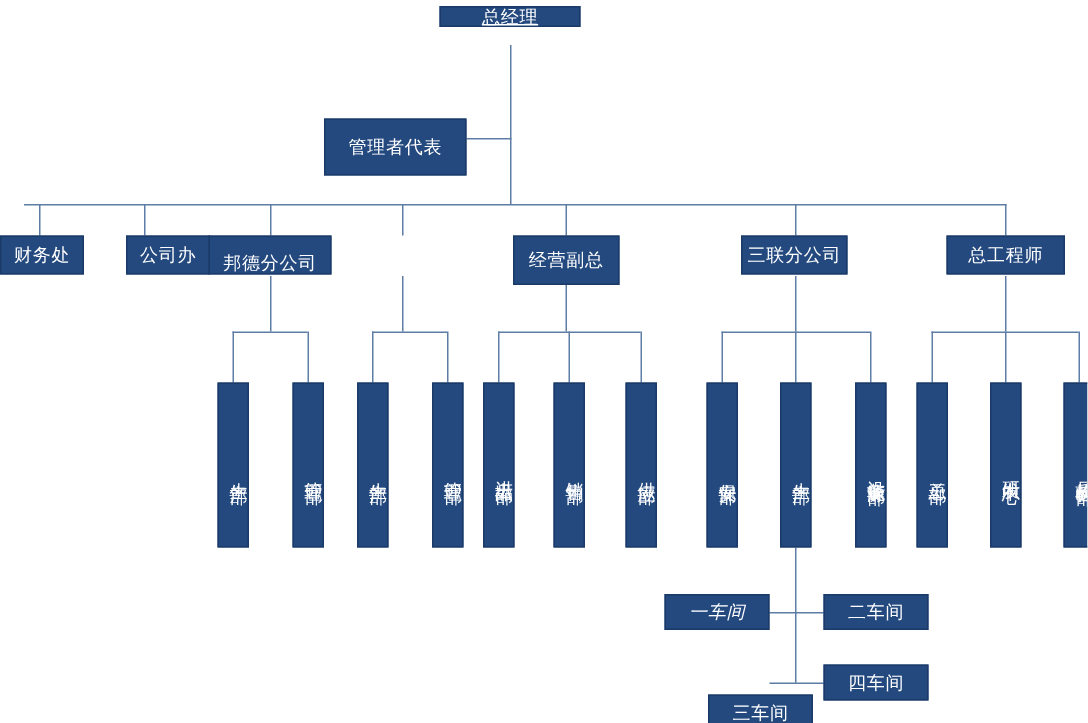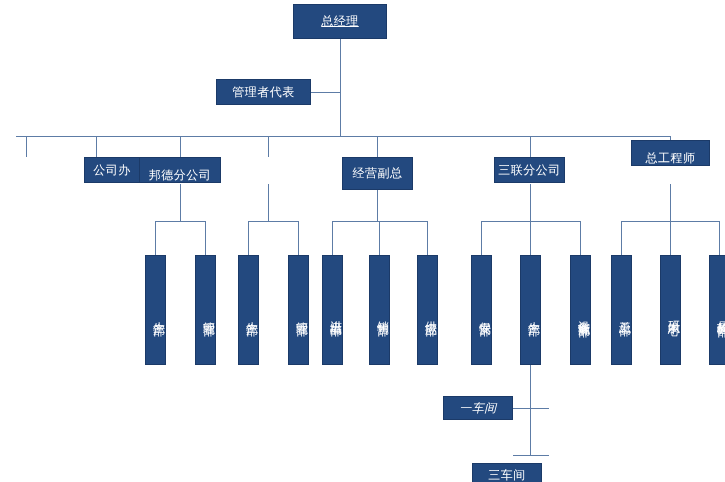--- a/index.html
+++ b/index.html
@@ -86,41 +86,44 @@
   <div class="line v" style="left:621px;top:221px;height:34px;"></div>
   <div class="line v" style="left:670px;top:221px;height:34px;"></div>
   <div class="line v" style="left:719px;top:221px;height:34px;"></div>
 
   <div class="line v" style="left:530px;top:365px;height:90px;"></div>
   <div class="line h" style="left:513px;top:408px;width:18px;"></div>
   <div class="line h" style="left:530px;top:408px;width:19px;"></div>
   <div class="line h" style="left:513px;top:455px;width:18px;"></div>
   <div class="line h" style="left:530px;top:455px;width:19px;"></div>
 
-  <div class="node" style="left:293px;top:4px;width:94px;height:35px;text-decoration:underline;">
+  <div class="node" style="left:293px;top:4px;width:94px;height:14px;text-decoration:underline;">
     <span>总经理</span>
   </div>
 
-  <div class="node" style="left:216px;top:79px;width:95px;height:26px;text-align:center;">
+  <div class="node" style="left:216px;top:79px;width:95px;height:38px;text-align:center;">
     <span>管理者代表</span>
   </div>
 
+  <div class="node" style="left:0px;top:157px;width:56px;height:26px;">
+    <span>财务处</span>
+  </div>
   <div class="node" style="left:84px;top:157px;width:56px;height:26px;">
     <span>公司办</span>
   </div>
   <div class="node" style="left:139px;top:157px;width:82px;height:26px;align-items:flex-end;">
     <span>邦德分公司</span>
   </div>
   <div class="node" style="left:342px;top:157px;width:71px;height:33px;">
     <span>经营副总</span>
   </div>
   <div class="node" style="left:494px;top:157px;width:71px;height:26px;">
     <span>三联分公司</span>
   </div>
-  <div class="node" style="left:631px;top:140px;width:79px;height:26px;align-items:flex-end;">
+  <div class="node" style="left:631px;top:157px;width:79px;height:26px;">
     <span>总工程师</span>
   </div>
 
   <div class="node vert" style="left:145px;top:255px;width:21px;height:110px;">
     <span>生产部</span>
   </div>
   <div class="node vert" style="left:195px;top:255px;width:21px;height:110px;">
     <span>管理部</span>
   </div>
 
@@ -157,17 +160,23 @@
   <div class="node vert" style="left:660px;top:255px;width:21px;height:110px;">
     <span>研发中心</span>
   </div>
   <div class="node vert" style="left:709px;top:255px;width:21px;height:110px;">
     <span>品质检验部</span>
   </div>
 
   <div class="node" style="left:443px;top:396px;width:70px;height:24px;font-style:italic;">
     <span>一车间</span>
   </div>
+  <div class="node" style="left:549px;top:396px;width:70px;height:24px;">
+    <span>二车间</span>
+  </div>
   <div class="node" style="left:443px;top:463px;width:70px;height:24px;margin-left:29px;">
     <span>三车间</span>
+  </div>
+  <div class="node" style="left:549px;top:443px;width:70px;height:24px;">
+    <span>四车间</span>
   </div>
 
 </div>
 
 </body></html>

